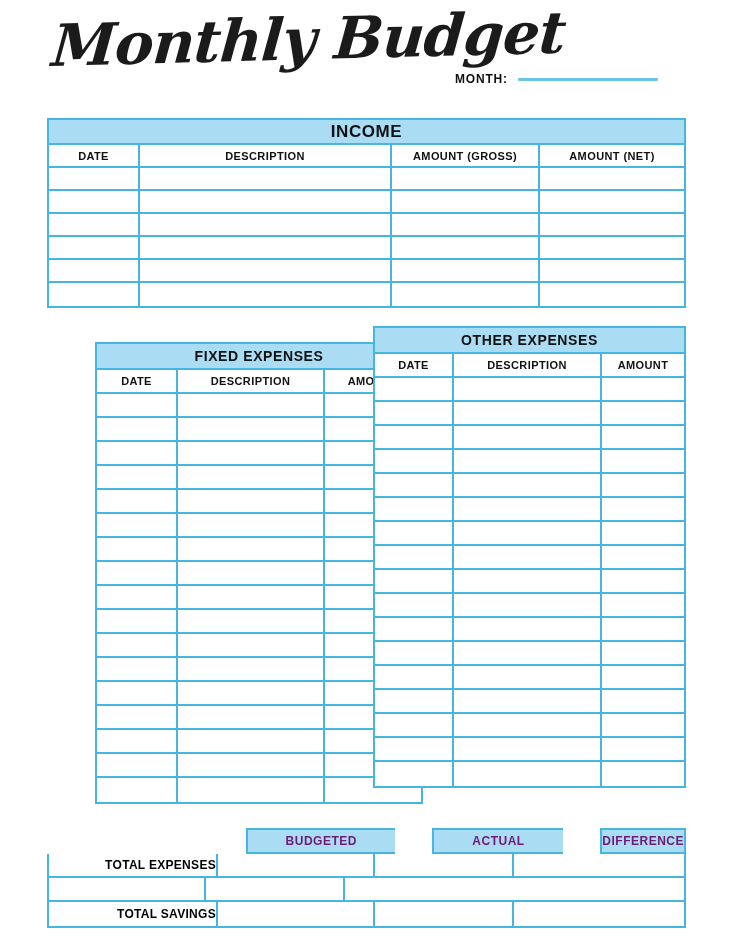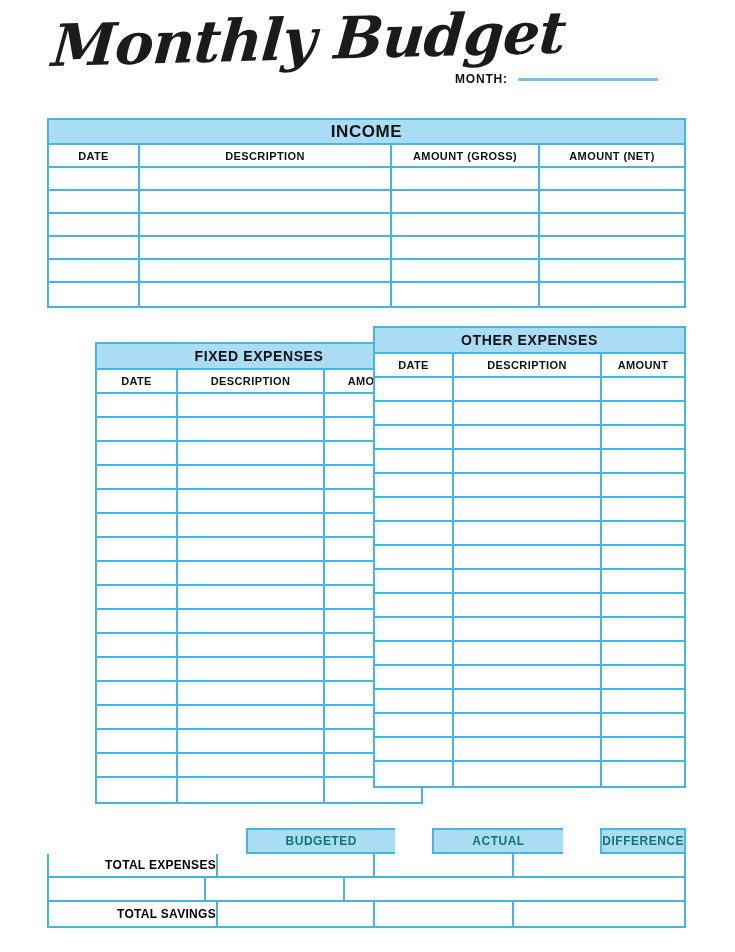--- a/index.html
+++ b/index.html
@@ -185,21 +185,21 @@
     box-sizing: border-box;
     background: #aadcf4;
     border: 2px solid #45b6e0;
     border-right-width: 0;
     display: flex;
     align-items: center;
     justify-content: center;
     font-weight: 700;
     font-size: 12px;
     letter-spacing: 0.5px;
-    color: #0f766e;
+    color: #701a75;
     margin-left: 37px;
   }
   .sum-hcell:last-child { border-right-width: 2px; }
   .sum-body {
     box-sizing: border-box;
     border: 2px solid #45b6e0;
     border-top: none;
   }
   .sum-row {
     display: flex;

